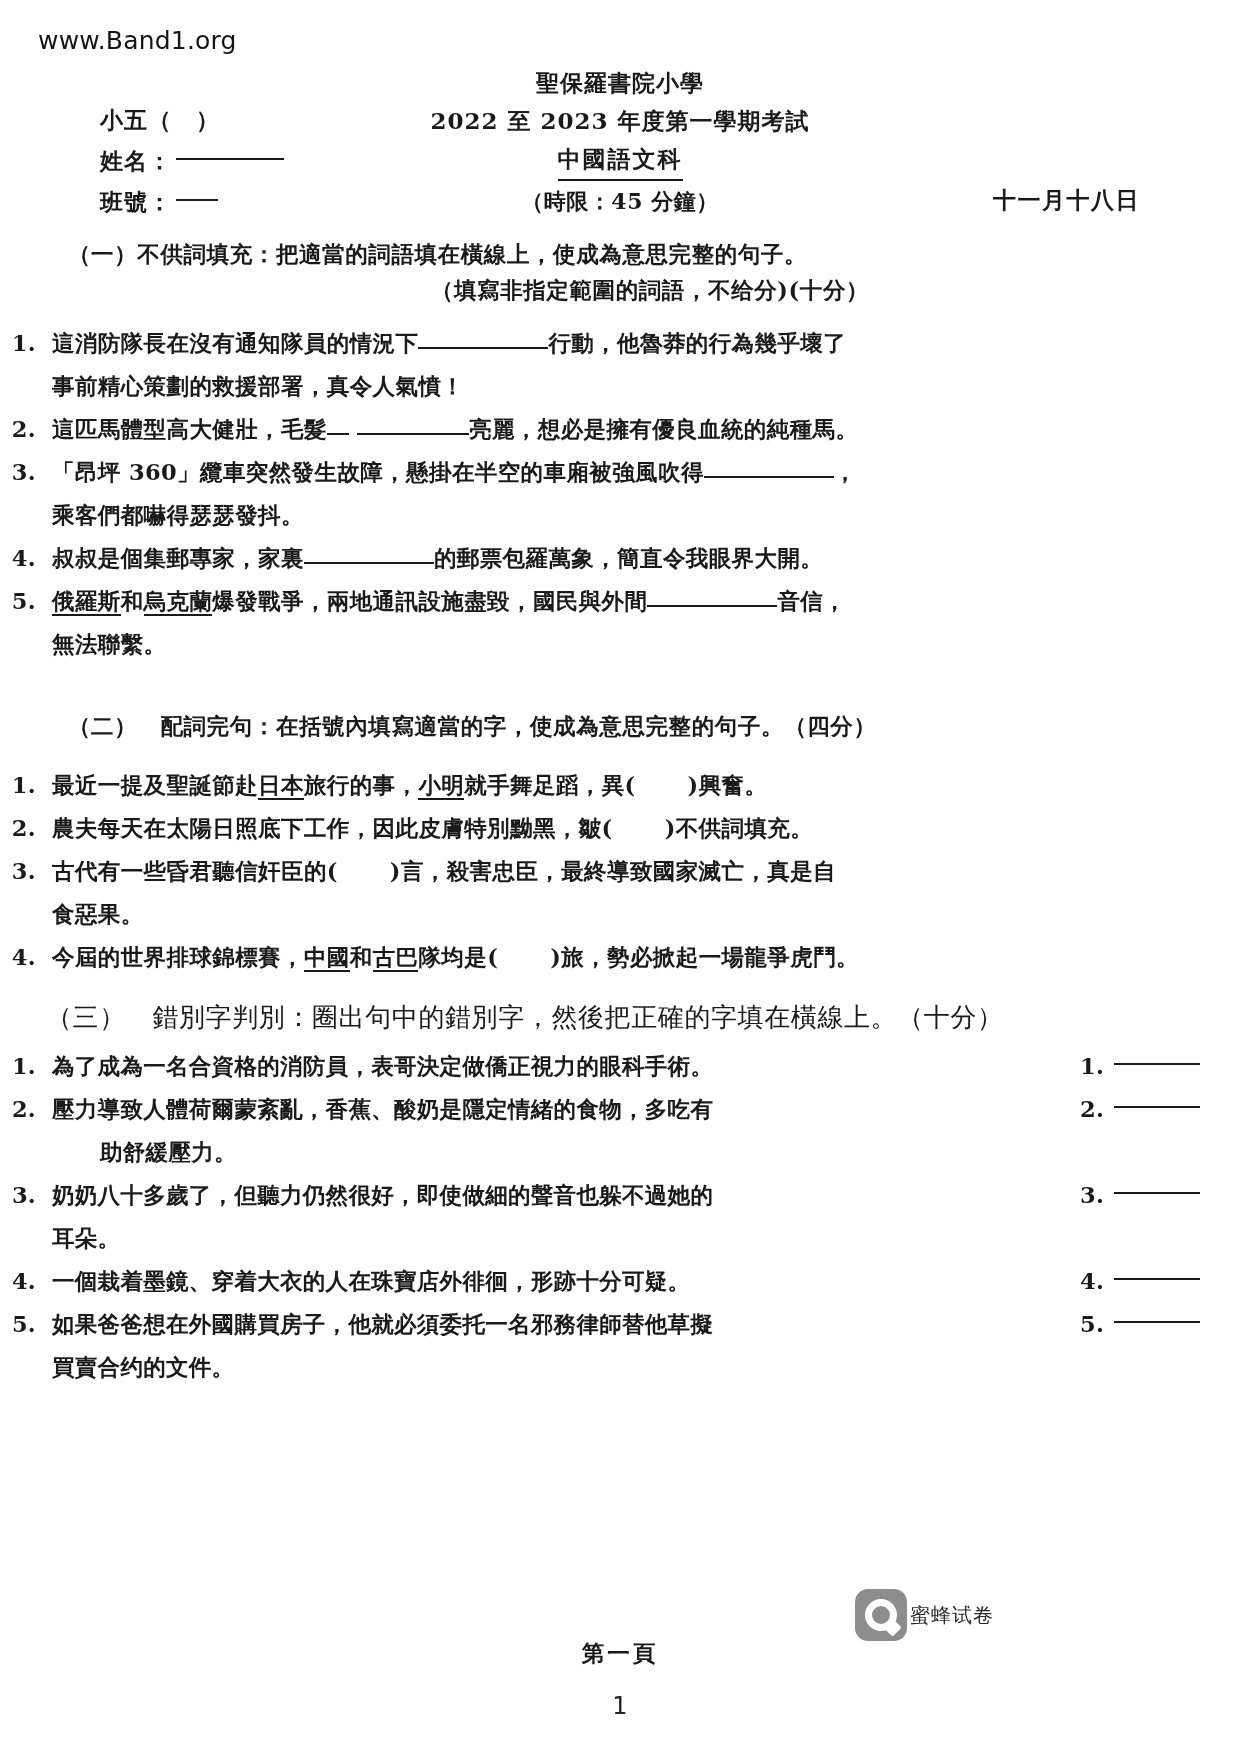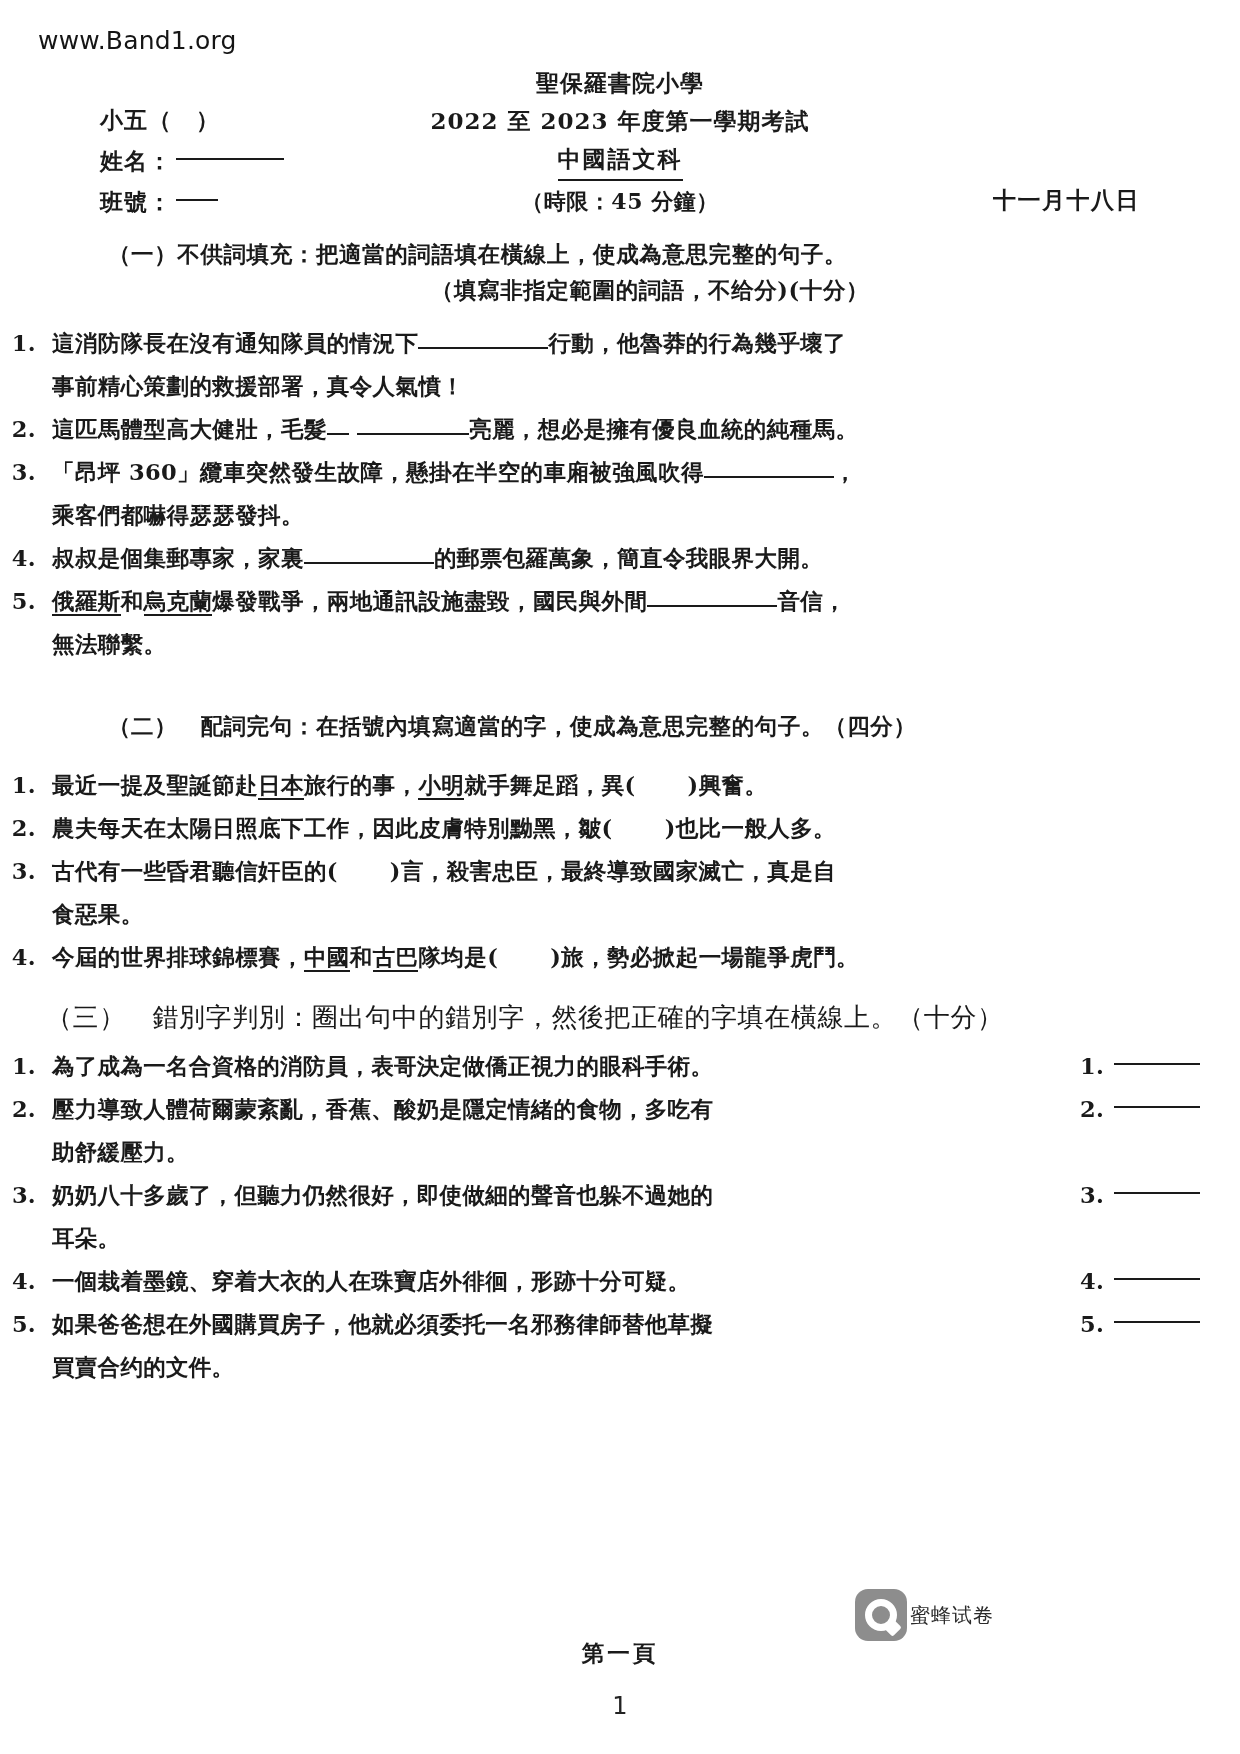--- a/index.html
+++ b/index.html
@@ -111,21 +111,21 @@
     width: 1240px;
   }
 
   .section { position: relative; }
 
   .section-title {
     font-size: 22.5px;
     letter-spacing: 0.6px;
     font-weight: 600;
     line-height: 36px;
-    padding-left: 108px;
+    padding-left: 68px;
   }
   .section-note {
     font-size: 22.5px;
     letter-spacing: 0.6px;
     font-weight: 600;
     line-height: 36px;
     text-align: center;
     padding-left: 60px;
   }
 
@@ -341,21 +341,21 @@
     <div class="section">
       <div class="section-title">（二）　配詞完句：在括號內填寫適當的字，使成為意思完整的句子。（四分）</div>
       <div style="height:20px"></div>
       <div class="qlist" id="sec2-questions">
           <div class="q">
             <div class="num">1.</div>
             <div class="qtext"><span>最近一提及聖誕節赴</span><span class="uline">日本</span><span>旅行的事，</span><span class="uline">小明</span><span>就手舞足蹈，異(</span><span class="paren-gap"></span><span>)興奮。</span></div>
           </div>
           <div class="q">
             <div class="num">2.</div>
-            <div class="qtext"><span>農夫每天在太陽日照底下工作，因此皮膚特別黝黑，皺(</span><span class="paren-gap"></span><span>)也比一般人多。</span></div>
+            <div class="qtext"><span>農夫每天在太陽日照底下工作，因此皮膚特別黝黑，皺(</span><span class="paren-gap"></span><span>)不供詞填充。</span></div>
           </div>
           <div class="q">
             <div class="num">3.</div>
             <div class="qtext"><span>古代有一些昏君聽信奸臣的(</span><span class="paren-gap"></span><span>)言，殺害忠臣，最終導致國家滅亡，真是自</span><span class="cont">食惡果。</span></div>
           </div>
           <div class="q">
             <div class="num">4.</div>
             <div class="qtext"><span>今屆的世界排球錦標賽，</span><span class="uline">中國</span><span>和</span><span class="uline">古巴</span><span>隊均是(</span><span class="paren-gap"></span><span>)旅，勢必掀起一場龍爭虎鬥。</span></div>
           </div>
         </div>
@@ -370,21 +370,21 @@
           <div class="q3">
             <div class="num">1.</div>
             <div class="body"><span>為了成為一名合資格的消防員，表哥決定做僑正視力的眼科手術。</span></div>
             <div class="ansbox">
               <span class="ansnum">1.</span>
               <span class="ansline"></span>
             </div>
           </div>
           <div class="q3">
             <div class="num">2.</div>
-            <div class="body"><span>壓力導致人體荷爾蒙紊亂，香蕉、酸奶是隱定情緒的食物，多吃有</span><span class="cont" style="display: block;">助舒緩壓力。</span></div>
+            <div class="body"><span>壓力導致人體荷爾蒙紊亂，香蕉、酸奶是隱定情緒的食物，多吃有</span><span class="cont" style="display: block; margin-left: 48px;">助舒緩壓力。</span></div>
             <div class="ansbox">
               <span class="ansnum">2.</span>
               <span class="ansline"></span>
             </div>
           </div>
           <div class="q3">
             <div class="num">3.</div>
             <div class="body"><span>奶奶八十多歲了，但聽力仍然很好，即使做細的聲音也躲不過她的</span><span class="cont" style="display: block;">耳朵。</span></div>
             <div class="ansbox">
               <span class="ansnum">3.</span>

